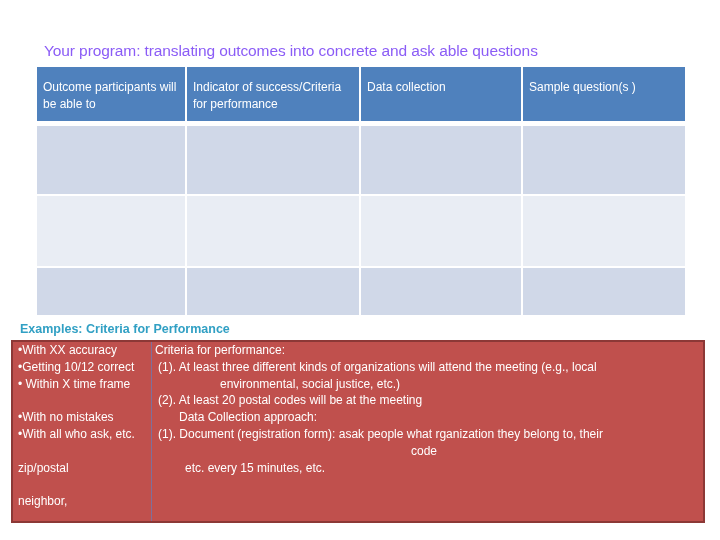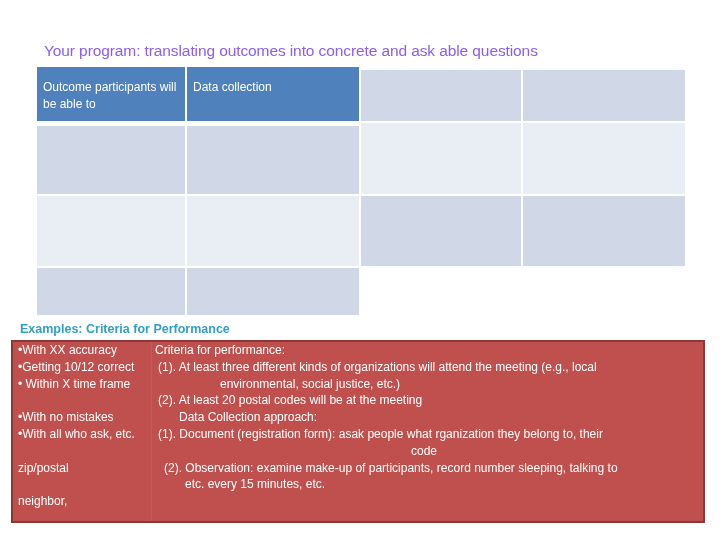--- a/index.html
+++ b/index.html
@@ -105,21 +105,23 @@
     .indent4 { padding-left: 9px; }
     .indent5 { padding-left: 30px; }
   </style>
 </head>
 <body>
 
 <div class="slide-title">Your program: translating outcomes into concrete and ask able questions</div>
 
 <div class="grid">
   <div class="cell hdr">Outcome participants  will be able to</div>
+  <div class="cell hdr">Indicator of success/Criteria for performance</div>
   <div class="cell hdr">Data collection</div>
+  <div class="cell hdr">Sample question(s )</div>
 
   <div class="cell row-odd" style="margin-top:3px;"></div>
   <div class="cell row-odd" style="margin-top:3px;"></div>
   <div class="cell row-odd" style="margin-top:3px;"></div>
   <div class="cell row-odd" style="margin-top:3px;"></div>
 
   <div class="cell row-even"></div>
   <div class="cell row-even"></div>
   <div class="cell row-even"></div>
   <div class="cell row-even"></div>
@@ -145,18 +147,17 @@
     <div class="line">neighbor,</div>
   </div>
   <div class="right-col">
     <div class="line">Criteria for performance:</div>
     <div class="line indent1"> (1). At least three different kinds of organizations will attend the meeting (e.g., local</div>
     <div class="line indent2">environmental, social justice, etc.)</div>
     <div class="line indent1"> (2). At least 20 postal codes will be at the meeting</div>
     <div class="line indent3">Data Collection approach:</div>
     <div class="line indent1"> (1). Document (registration form): asak people what rganization they belong to, their</div>
     <div class="line center-code">code</div>
-    <div class="line indent4"> (2). Observation: examine make-up of participants, record number sleeping, talking to</div>
     <div class="line indent5">etc. every 15 minutes, etc.</div>
   </div>
 </div>
 
 <div class="examples-heading">Examples: Criteria for Performance</div>
 
 </body></html>

